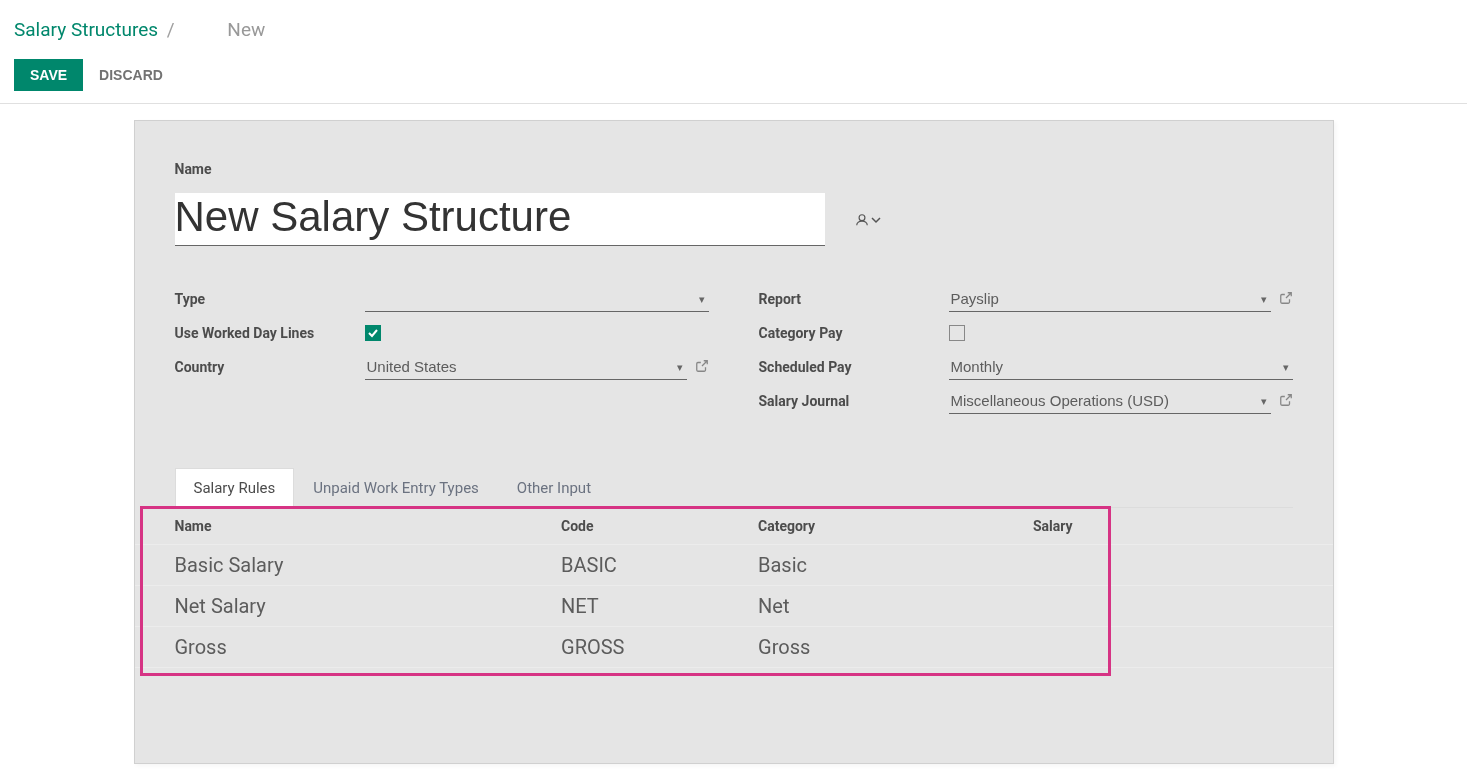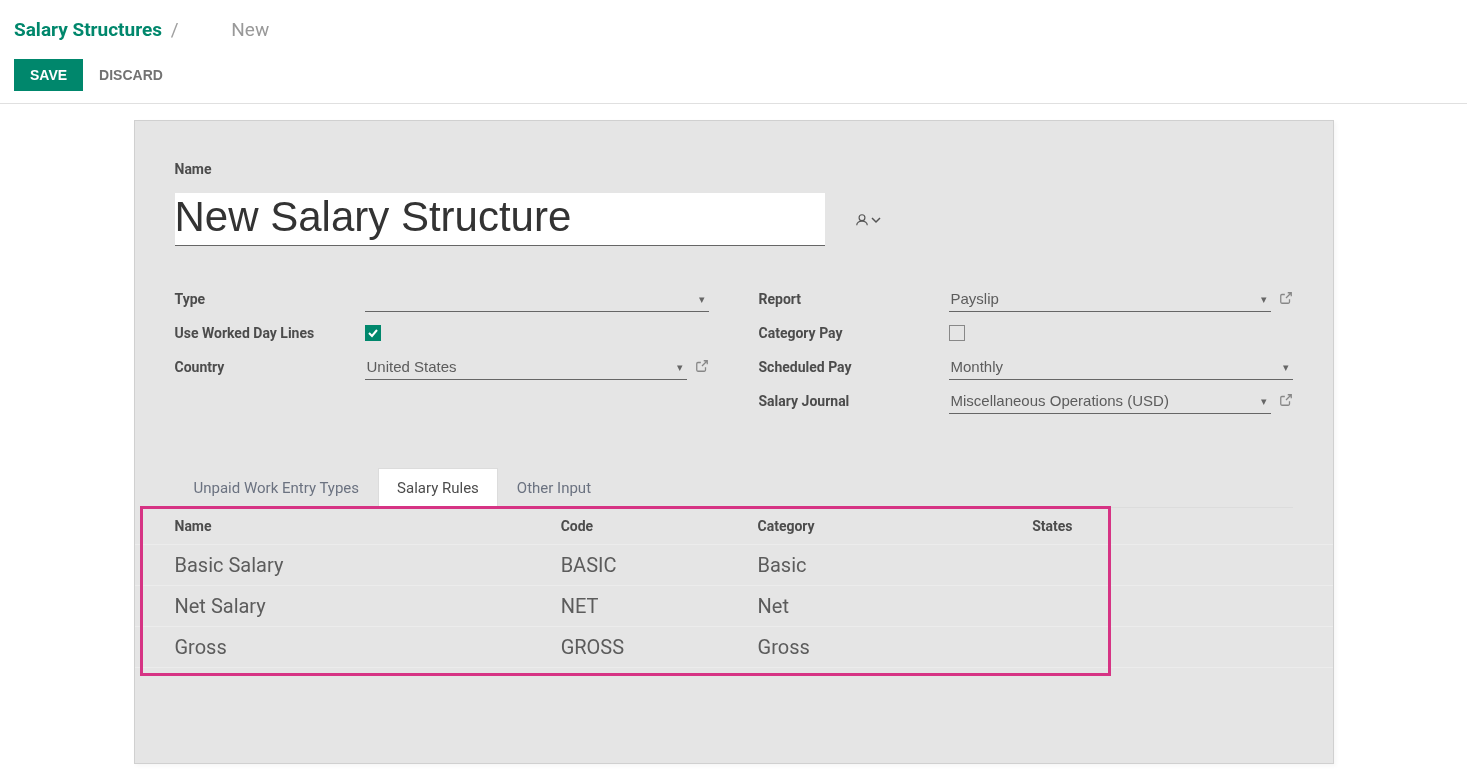--- a/index.html
+++ b/index.html
@@ -17,21 +17,21 @@
       padding: 18px 14px 12px 14px;
       border-bottom: 1px solid #e0e0e0;
     }
     .breadcrumb {
       font-size: 19px;
       margin-bottom: 18px;
     }
     .breadcrumb-link {
       color: #00876c;
       text-decoration: none;
-      font-weight: 700;
+      font-weight: 400;
     }
     .breadcrumb-sep {
       color: #a0a0a0;
       margin: 0 4px;
     }
     .breadcrumb-current {
       color: #999;
       margin-left: 44px;
     }
     .action-row {
@@ -350,33 +350,33 @@
                   <path d="M15 3h6v6M21 3l-9 9M18 14v5a2 2 0 0 1-2 2H5a2 2 0 0 1-2-2V8a2 2 0 0 1 2-2h5"></path>
                 </svg>
             </span>
           </div>
         </div>
 
       </div>
     </div>
 
     <div class="tabs">
+      <div class="tab active">Salary Rules</div>
       <div class="tab">Unpaid Work Entry Types</div>
-      <div class="tab active">Salary Rules</div>
       <div class="tab">Other Input</div>
     </div>
 
     <div class="table-wrap">
       <table class="rules-table">
         <thead>
           <tr>
             <th class="col-name">Name</th>
             <th class="col-code">Code</th>
             <th class="col-category">Category</th>
-            <th class="col-partner">States</th>
+            <th class="col-partner">Salary</th>
           </tr>
         </thead>
         <tbody>
           <tr>
             <td class="col-name">Basic Salary</td>
             <td class="col-code">BASIC</td>
             <td class="col-category">Basic</td>
             <td class="col-partner"></td>
           </tr>
           <tr>

